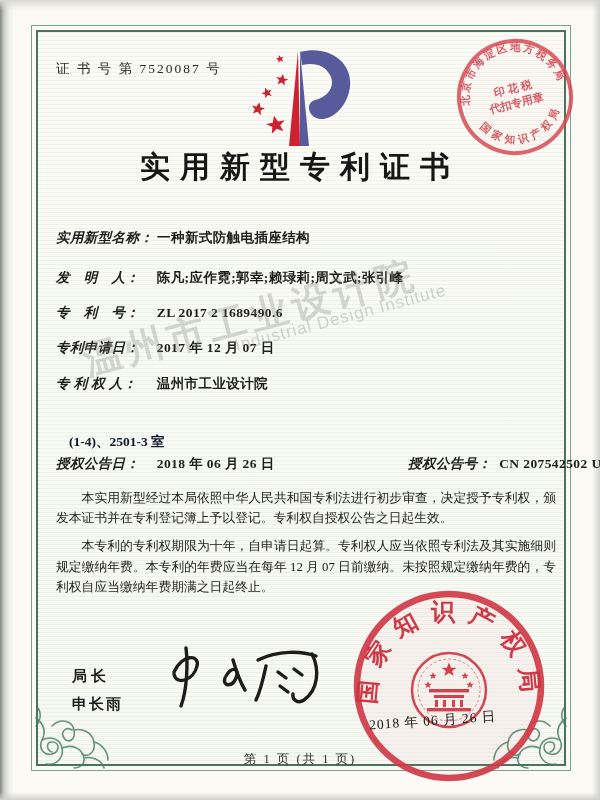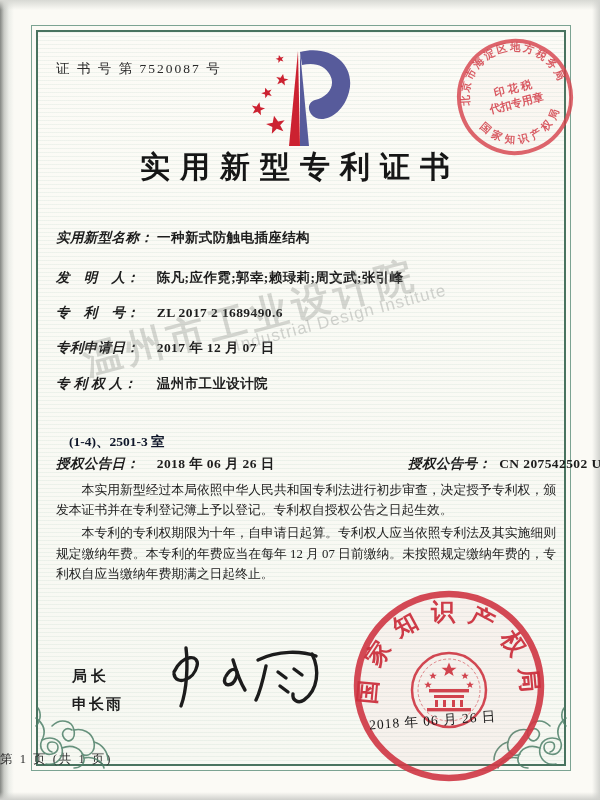--- a/index.html
+++ b/index.html
@@ -39,41 +39,41 @@
   .title{position:absolute;left:0;right:0;top:147px;text-align:center;
     font-size:30px;font-weight:700;letter-spacing:10px;color:#161616;}
 
   .field{position:absolute;left:56px;font-size:13.5px;font-weight:600;
     white-space:nowrap;color:#1d1d1d;letter-spacing:0.4px;}
   .lbl{display:inline-block;min-width:97px;font-style:italic;}
   .addr2{position:absolute;left:69px;font-size:13.5px;font-weight:600;color:#0f172a;}
   .field .second{position:absolute;left:332px;top:0;margin-left:20px;}
 
   .paras{position:absolute;left:56px;top:480px;width:500px;z-index:1;}
-  .paras p{margin:0 0 3px 0;font-size:12.8px;line-height:1.58;text-indent:2em;
+  .paras p{margin:8px 0 3px 0;font-size:12.8px;line-height:1.58;text-indent:2em;
     text-align:justify;color:#222;}
 
   .watermark{position:absolute;left:78px;top:338px;transform:rotate(-15deg);
     transform-origin:left top;white-space:nowrap;pointer-events:none;}
   .watermark .cn{font-size:38px;letter-spacing:5px;color:rgba(125,128,124,0.30);font-weight:600;}
   .watermark .en{display:block;margin:-12px 0 0 150px;font-size:17px;letter-spacing:1px;
     color:rgba(130,133,129,0.34);font-family:"Liberation Sans","DejaVu Sans",sans-serif;}
 
   .signer-title{position:absolute;left:72px;top:667px;font-size:15px;font-weight:600;letter-spacing:4px;text-align:center;}
   .signer-name{position:absolute;left:72px;top:695px;font-size:15px;font-weight:600;letter-spacing:2px;text-align:right;}
   .signature{position:absolute;left:150px;top:642px;width:185px;height:72px;}
 
   .seal{position:absolute;left:349px;top:586px;width:200px;height:200px;z-index:3;}
   .seal-date{position:absolute;left:369px;top:712px;z-index:4;font-size:13.5px;
     letter-spacing:1px;color:#161616;transform:rotate(-4deg);white-space:nowrap;}
 
   .stamp{position:absolute;left:454px;top:36px;width:122px;height:122px;
     transform:rotate(-14deg);z-index:3;opacity:0.92;}
 
-  .footer{position:absolute;left:0;right:0;top:751px;text-align:left;
+  .footer{position:absolute;left:0;right:0;top:751px;text-align:center;
     font-size:12.5px;letter-spacing:2px;color:#2c2c2c;}
 </style>
 </head>
 <body>
 
 <div class="page">
   <div class="edge-left"></div>
   <div class="edge-top"></div>
   <div class="edge-right"></div>
   <div class="edge-bottom"></div>

